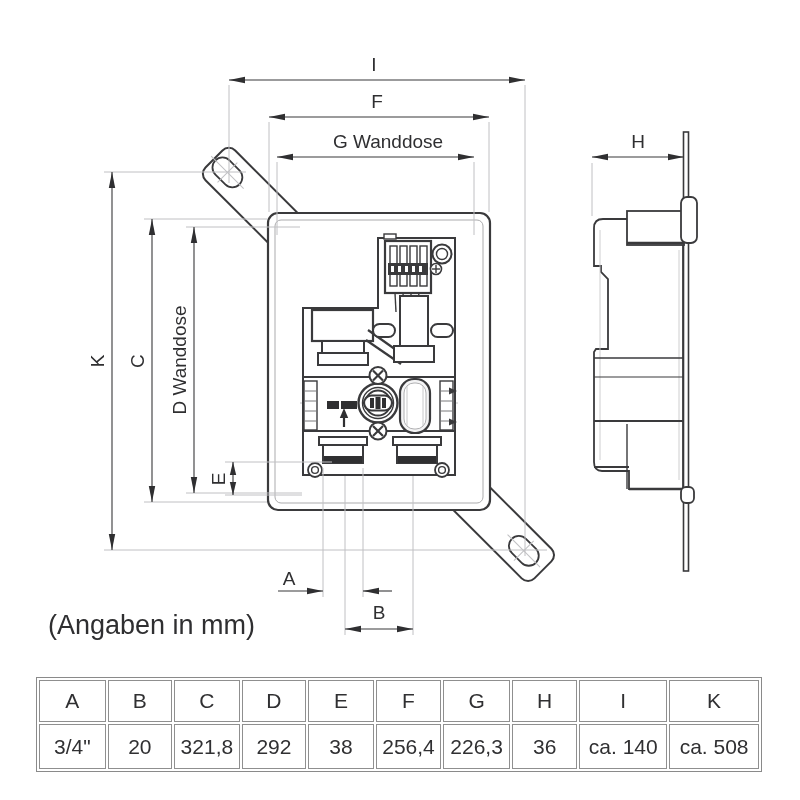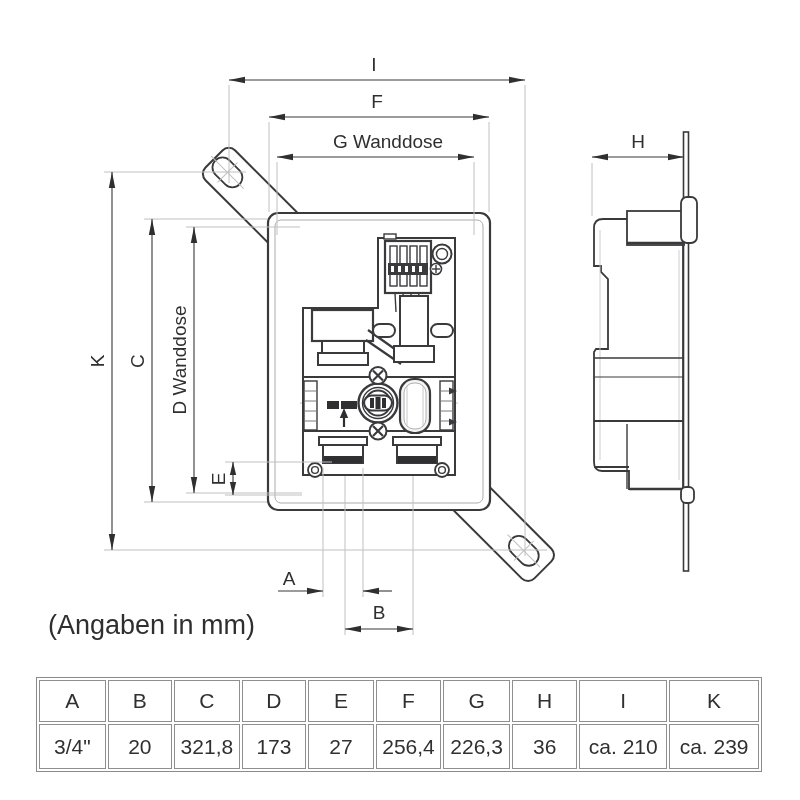--- a/index.html
+++ b/index.html
@@ -296,22 +296,22 @@
     <td>F</td>
     <td>G</td>
     <td>H</td>
     <td>I</td>
     <td>K</td>
   </tr>
   <tr class="val">
     <td>3/4"</td>
     <td>20</td>
     <td>321,8</td>
-    <td>173</td>
-    <td>27</td>
+    <td>292</td>
+    <td>38</td>
     <td>256,4</td>
     <td>226,3</td>
     <td>36</td>
-    <td>ca. 210</td>
-    <td>ca. 239</td>
+    <td>ca. 140</td>
+    <td>ca. 508</td>
   </tr>
 </tbody>
   </table>
 
 </body></html>

